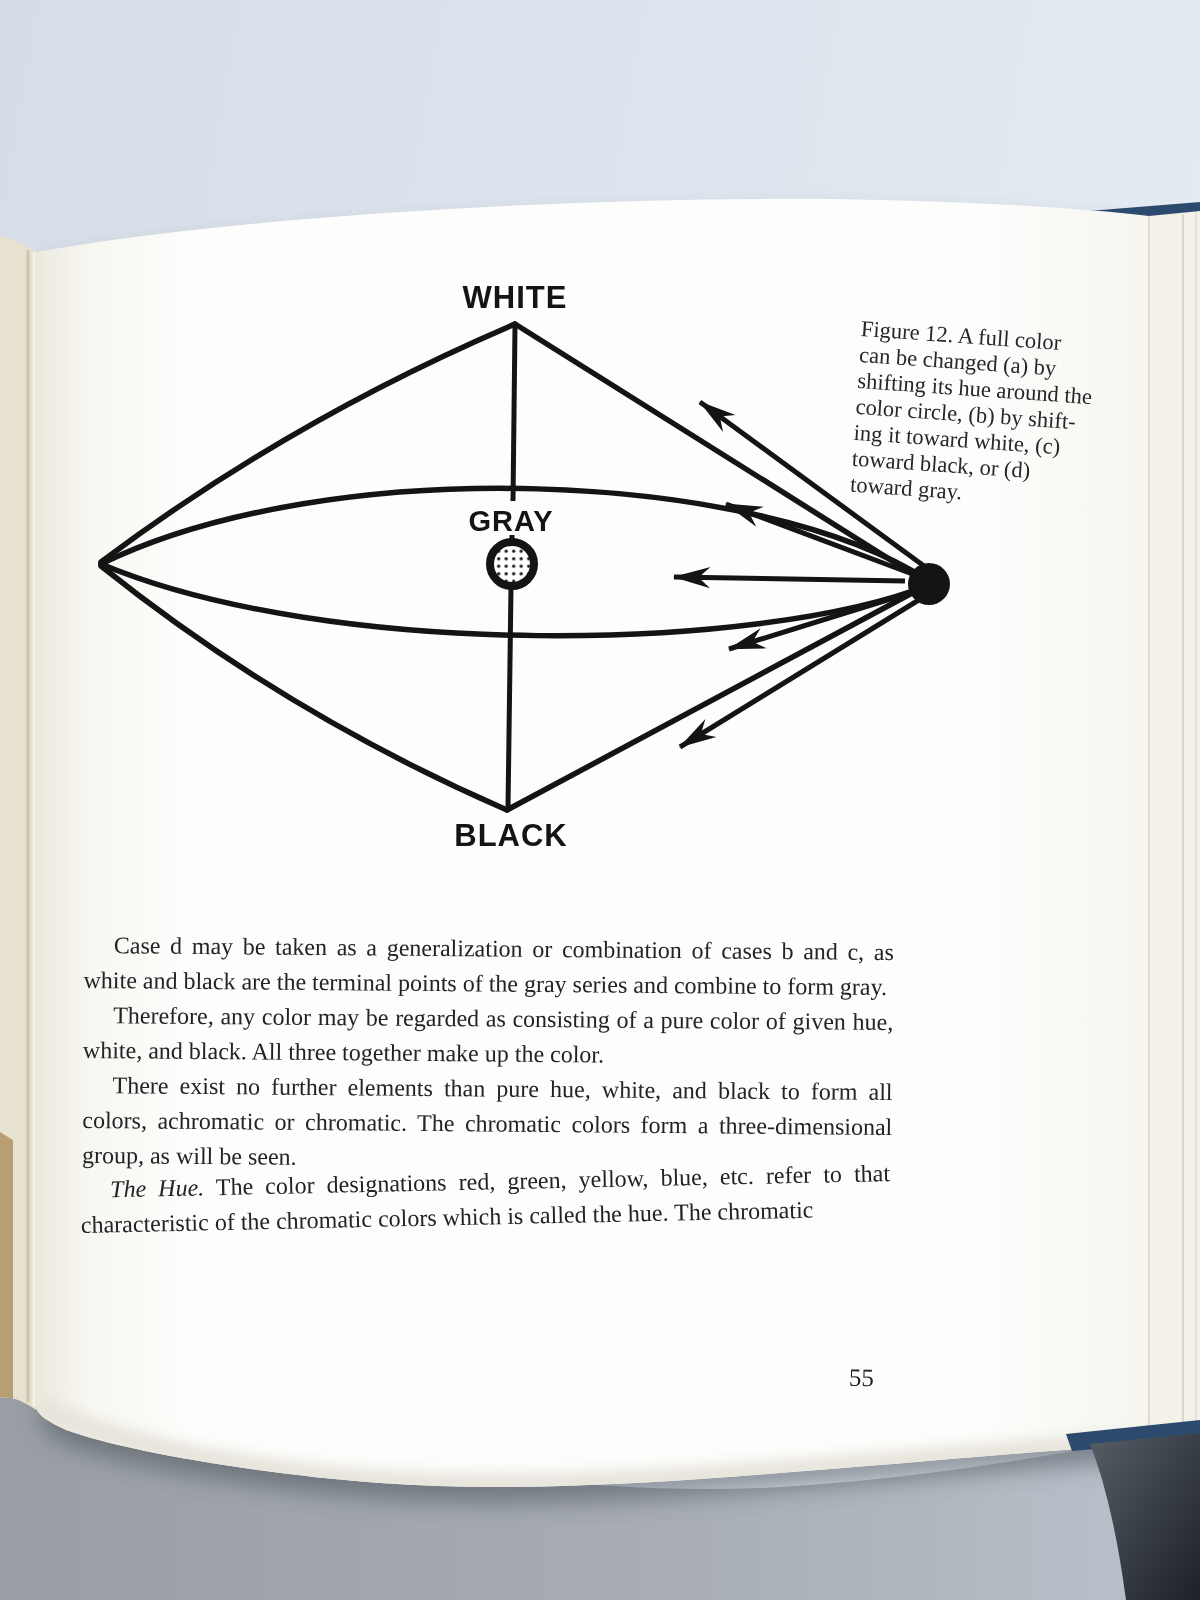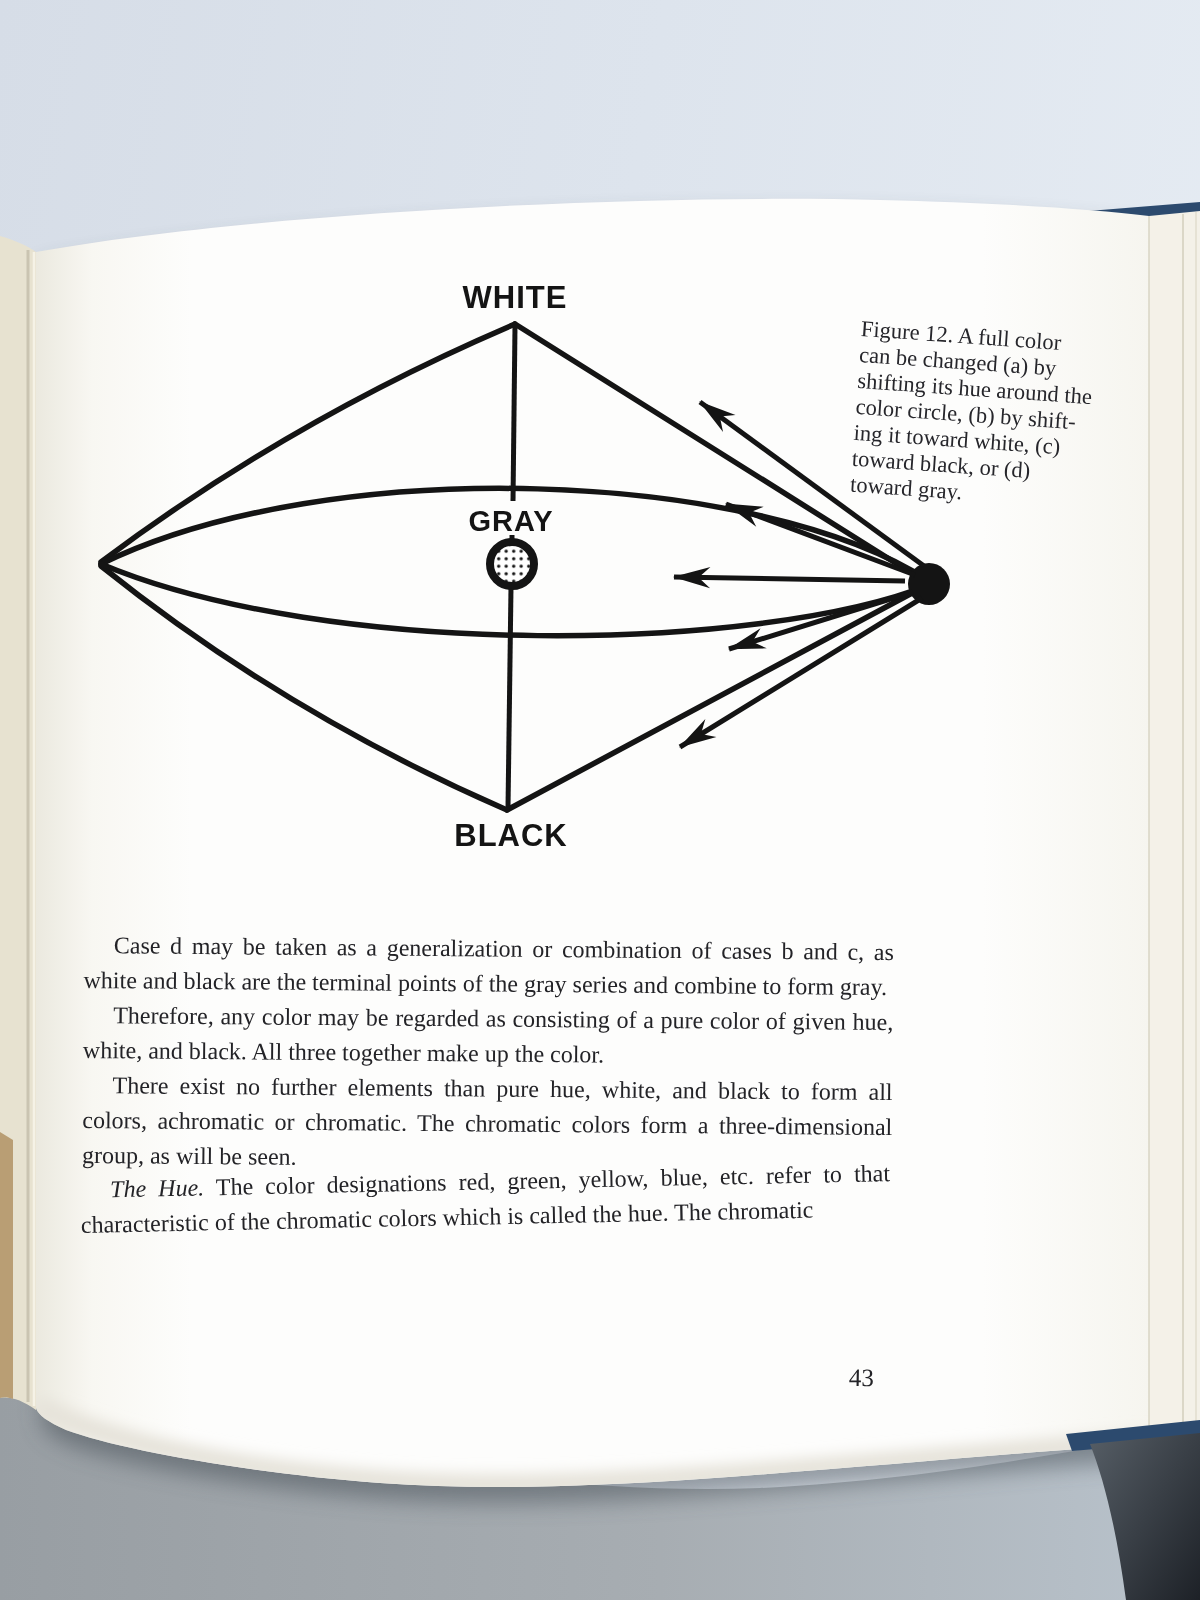--- a/index.html
+++ b/index.html
@@ -144,15 +144,15 @@
     <div>toward gray.</div>
   </div>
 
   <div class="bodytext">
     <p>Case d may be taken as a generalization or combination of cases b and c, as white and black are the terminal points of the gray series and combine to form gray.</p>
     <p>Therefore, any color may be regarded as consisting of a pure color of given hue, white, and black. All three together make up the color.</p>
     <p>There exist no further elements than pure hue, white, and black to form all colors, achromatic or chromatic. The chromatic colors form a three-dimensional group, as will be seen.</p>
     <p class="last"><em>The Hue.</em><span> The color designations red, green, yellow, blue, etc. refer to that characteristic of the chromatic colors which is called the hue. The chromatic</span></p>
   </div>
 
-  <div class="pagenum">43</div>
+  <div class="pagenum">55</div>
 
 </div>
 
 </body></html>

